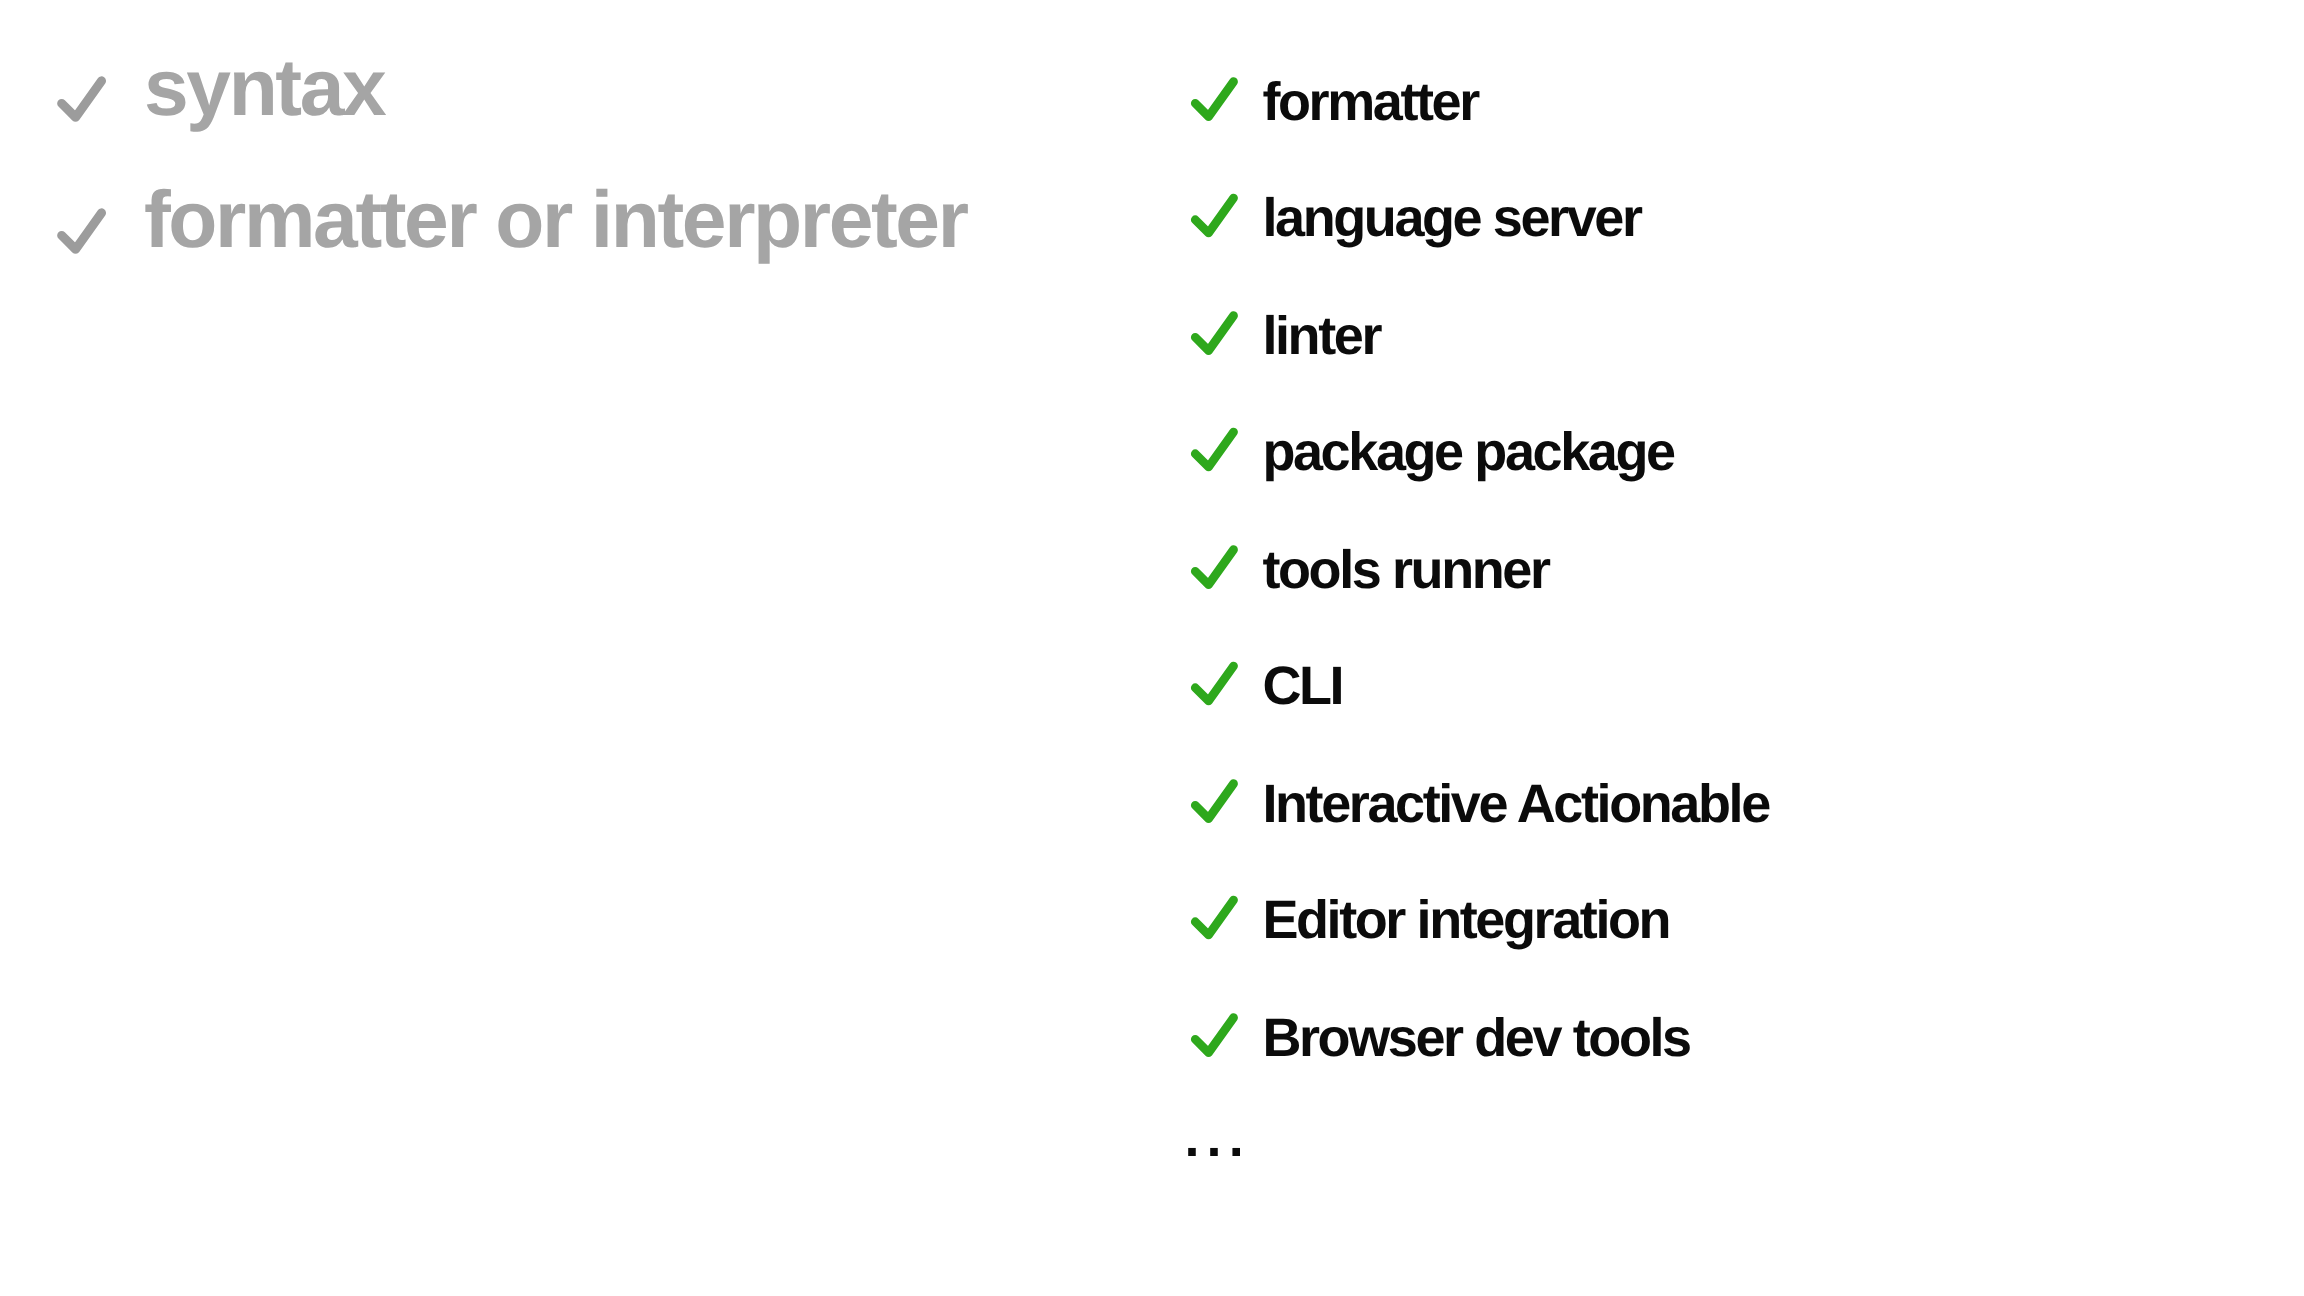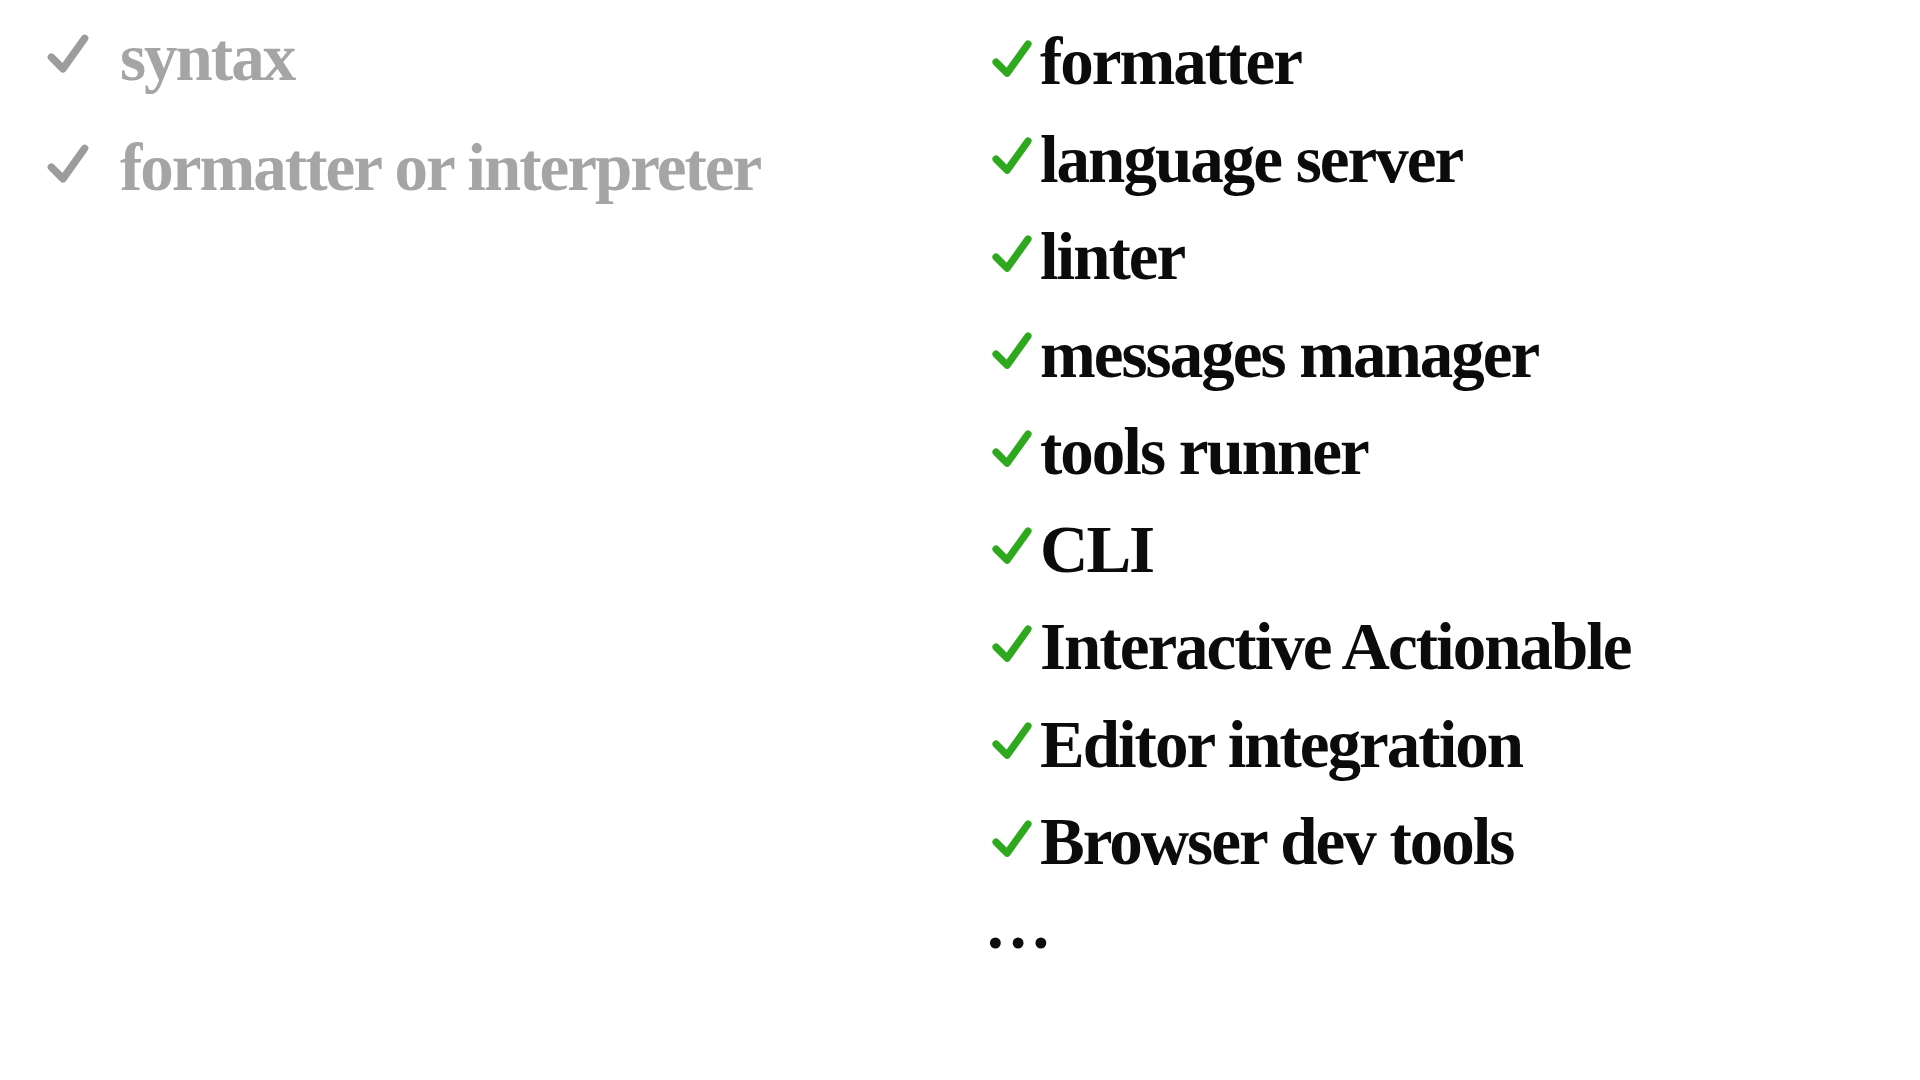--- a/index.html
+++ b/index.html
@@ -28,23 +28,22 @@
     background: var(--bg);
   }
   ul.checklist {
     list-style: none;
     margin: 0;
     padding: 0;
     position: absolute;
   }
   .checklist li {
     display: flex;
-    align-items: center;
+    align-items: flex-end;
     font-weight: 700;
-    font-family: Liberation Serif, serif;
   }
   .label {
     white-space: nowrap;
     letter-spacing: -2px;
   }
   .check {
     flex: 0 0 auto;
     display: block;
     transform: translateY(-2px);
   }
@@ -57,23 +56,23 @@
     font-size: 67px;
     color: var(--left-text);
     gap: 26px;
   }
   .left-list .check { width: 52px; height: 52px; color: var(--left-check); }
 
   
   .right-list { left: 987px; top: 13px; }
   .right-list li {
     height: 97.5px;
-    font-size: 67px;
+    font-size: 45px;
     color: var(--right-text);
-    gap: 3px;
+    gap: 15px;
   }
   .right-list .check { width: 50px; height: 50px; color: var(--right-check); }
 
   
   .right-list li.ellipsis-row {
     height: 97.5px;
     transform: translateY(-14px);
   }
   .ellipsis-label {
     letter-spacing: 6px;
@@ -128,21 +127,21 @@
           </svg>
       </span>
       <span class="label">linter</span>
     </li>
     <li>
       <span class="check">
         <svg viewBox="0 0 36 36" fill="none" stroke="currentColor" stroke-width="5.2" stroke-linecap="round" stroke-linejoin="round">
             <path d="M6.5 19.5 L14.5 27.5 L29.5 6.5"></path>
           </svg>
       </span>
-      <span class="label">messages manager</span>
+      <span class="label">package package</span>
     </li>
     <li>
       <span class="check">
         <svg viewBox="0 0 36 36" fill="none" stroke="currentColor" stroke-width="5.2" stroke-linecap="round" stroke-linejoin="round">
             <path d="M6.5 19.5 L14.5 27.5 L29.5 6.5"></path>
           </svg>
       </span>
       <span class="label">tools runner</span>
     </li>
     <li>

